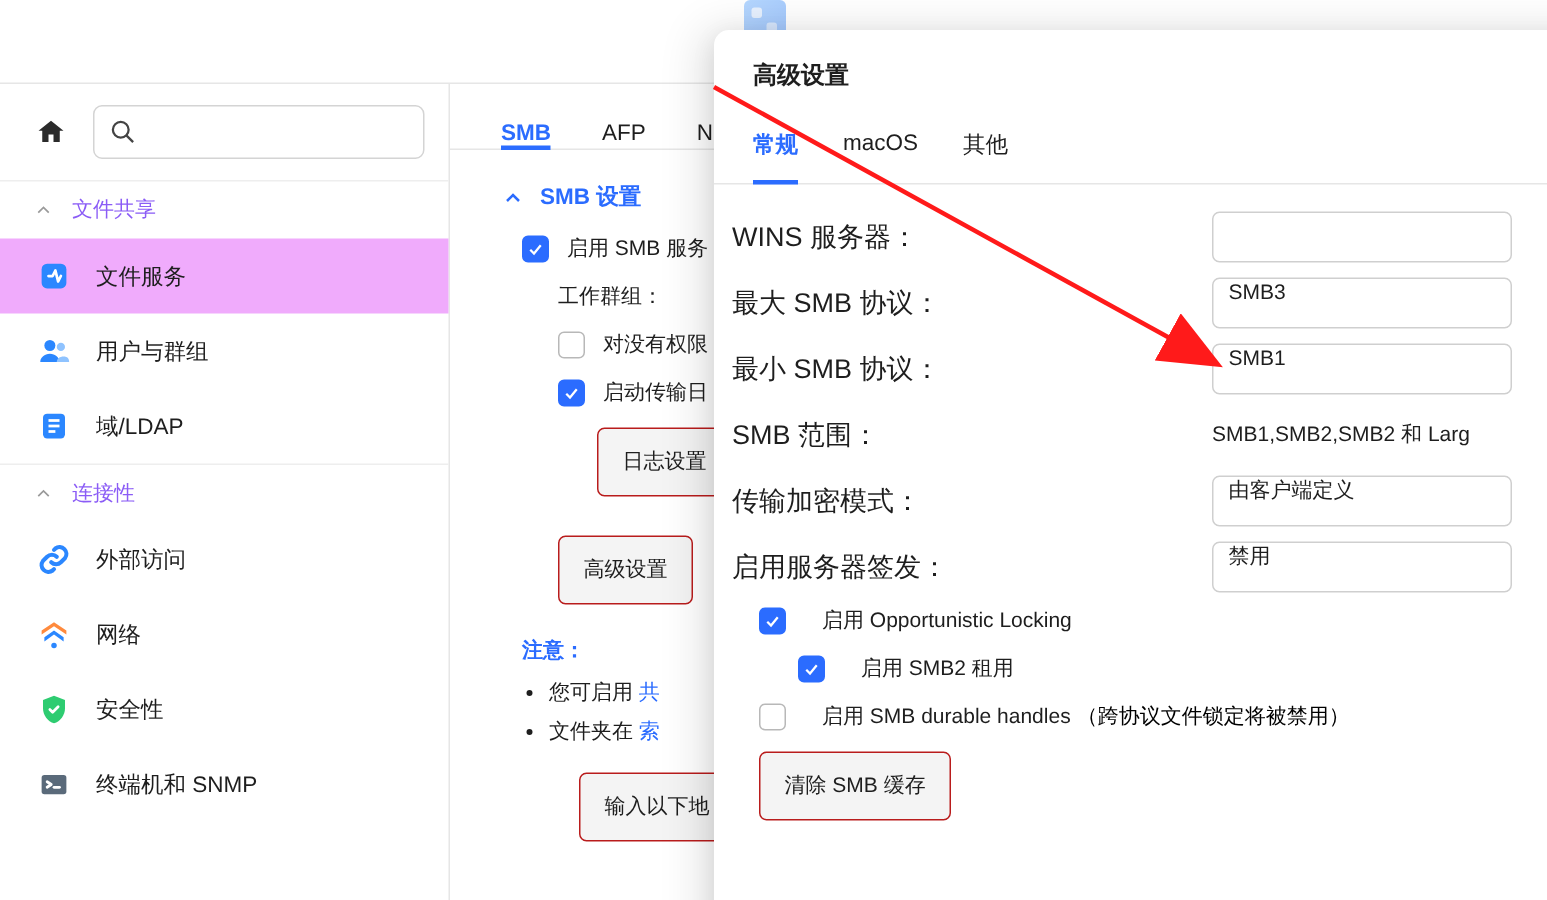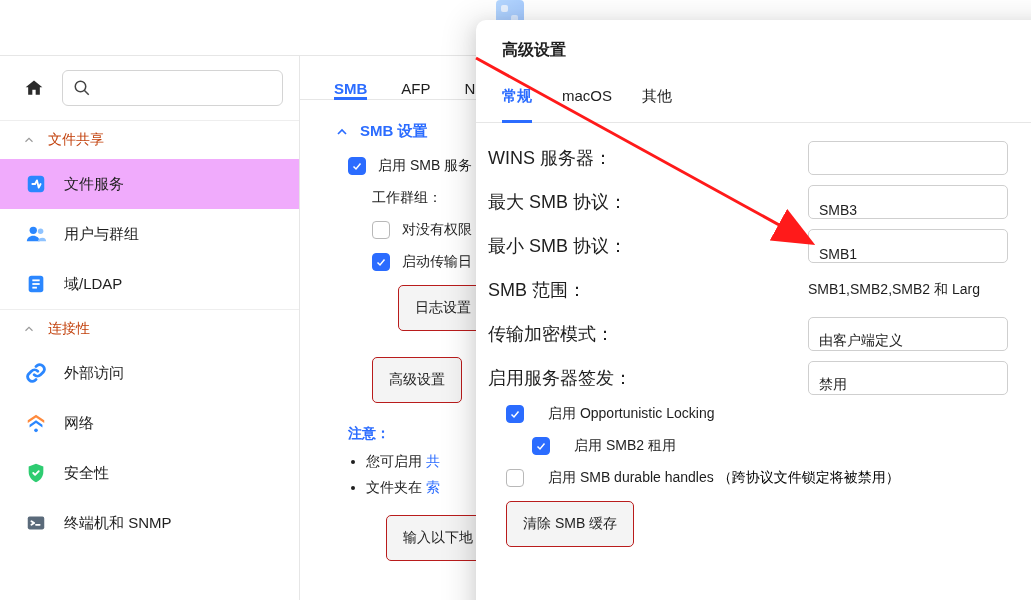--- a/index.html
+++ b/index.html
@@ -17,21 +17,21 @@
   
   .sidebar { width: 300px; border-right: 1px solid #e6e6e6; padding: 14px 0 0 0; display: flex; flex-direction: column; }
   .search-row { display: flex; align-items: center; padding: 0 16px 14px 16px; }
   .home-btn { width: 36px; height: 36px; display: flex; align-items: center; justify-content: center; border-radius: 6px; }
   .home-svg { width: 20px; height: 20px; fill: #2b2b2b; }
   .search-box { flex: 1; margin-left: 10px; height: 36px; border: 1px solid #d4d4d4; border-radius: 6px; display: flex; align-items: center; padding: 0 10px; }
   .search-box svg { width: 18px; height: 18px; stroke: #444; fill: none; stroke-width: 2; }
   .search-box input { border: none; outline: none; flex: 1; margin-left: 8px; font-size: 14px; color: #333; background: transparent; }
   .search-box input::placeholder { color: #9a9a9a; }
 
-  .sec-head { display: flex; align-items: center; padding: 10px 22px; color: #c2410c; cursor: pointer; border-top: 1px solid #eee; }
+  .sec-head { display: flex; align-items: center; padding: 10px 22px; color: #8b5cf6; cursor: pointer; border-top: 1px solid #eee; }
   .sec-head svg { width: 14px; height: 14px; stroke: #9a9a9a; fill: none; stroke-width: 2; margin-right: 12px; }
 
   .nav-item { display: flex; align-items: center; height: 50px; padding: 0 24px; cursor: pointer; }
   .nav-item.active { background: #f0abfc; }
   .nav-icon { width: 24px; height: 24px; margin-right: 16px; display: flex; align-items: center; justify-content: center; }
   .nav-item span { font-size: 15px; color: #1e1e1e; }
 
   
   .main { flex: 1; position: relative; overflow: hidden; }
   .tabs { display: flex; gap: 34px; padding: 24px 34px 0 34px; border-bottom: 1px solid #e6e6e6; }
@@ -63,21 +63,21 @@
   
   .dialog { position: absolute; left: 476px; top: 20px; width: 600px; height: 620px; background: #fff; border-radius: 10px 0 0 10px; box-shadow: -8px 0 30px rgba(0,0,0,.12), 0 4px 16px rgba(0,0,0,.08); z-index: 40; display: flex; flex-direction: column; }
   .dlg-title { padding: 20px 26px 18px 26px; font-size: 16px; font-weight: 600; color: #1e1e1e; }
   .dlg-tabs { display: flex; gap: 30px; padding: 0 26px; border-bottom: 1px solid #e6e6e6; }
   .dlg-tab { padding: 8px 0 14px 0; color: #1e1e1e; font-size: 15px; cursor: pointer; }
   .dlg-tab.active { color: #2b6cff; font-weight: 600; border-bottom: 3px solid #2b6cff; margin-bottom: -1px; }
 
   .dlg-body { padding: 18px 0 20px 12px; overflow: visible; }
   .form-row { display: flex; align-items: center; min-height: 34px; margin-bottom: 10px; padding-left: 0; }
   .form-row .flabel { width: 320px; padding-left: 0; color: #1e1e1e; font-size: 18px; }
-  .finput, .fselect { height: 34px; border: 1px solid #cfcfcf; border-radius: 5px; padding: 0 10px; font-size: 14px; background: #fff; min-width: 200px; display: flex; align-items: flex-end; }
+  .finput, .fselect { height: 34px; border: 1px solid #cfcfcf; border-radius: 5px; padding: 0 10px; font-size: 14px; background: #fff; min-width: 200px; display: flex; align-items: flex-start; }
   .ftext { font-size: 14px; }
   .dlg-cb-area { padding-left: 18px; margin-top: 10px; }
   .dlg-cb-row { display: flex; align-items: center; margin-bottom: 14px; }
   .dlg-cb-row.sub { margin-left: 26px; }
   .dlg-btn-row { padding-left: 18px; margin-top: 6px; }
 
   
   .arrow-svg { position: absolute; left: 434px; top: 20px; width: 460px; height: 250px; z-index: 60; pointer-events: none; }
 
 </style>

